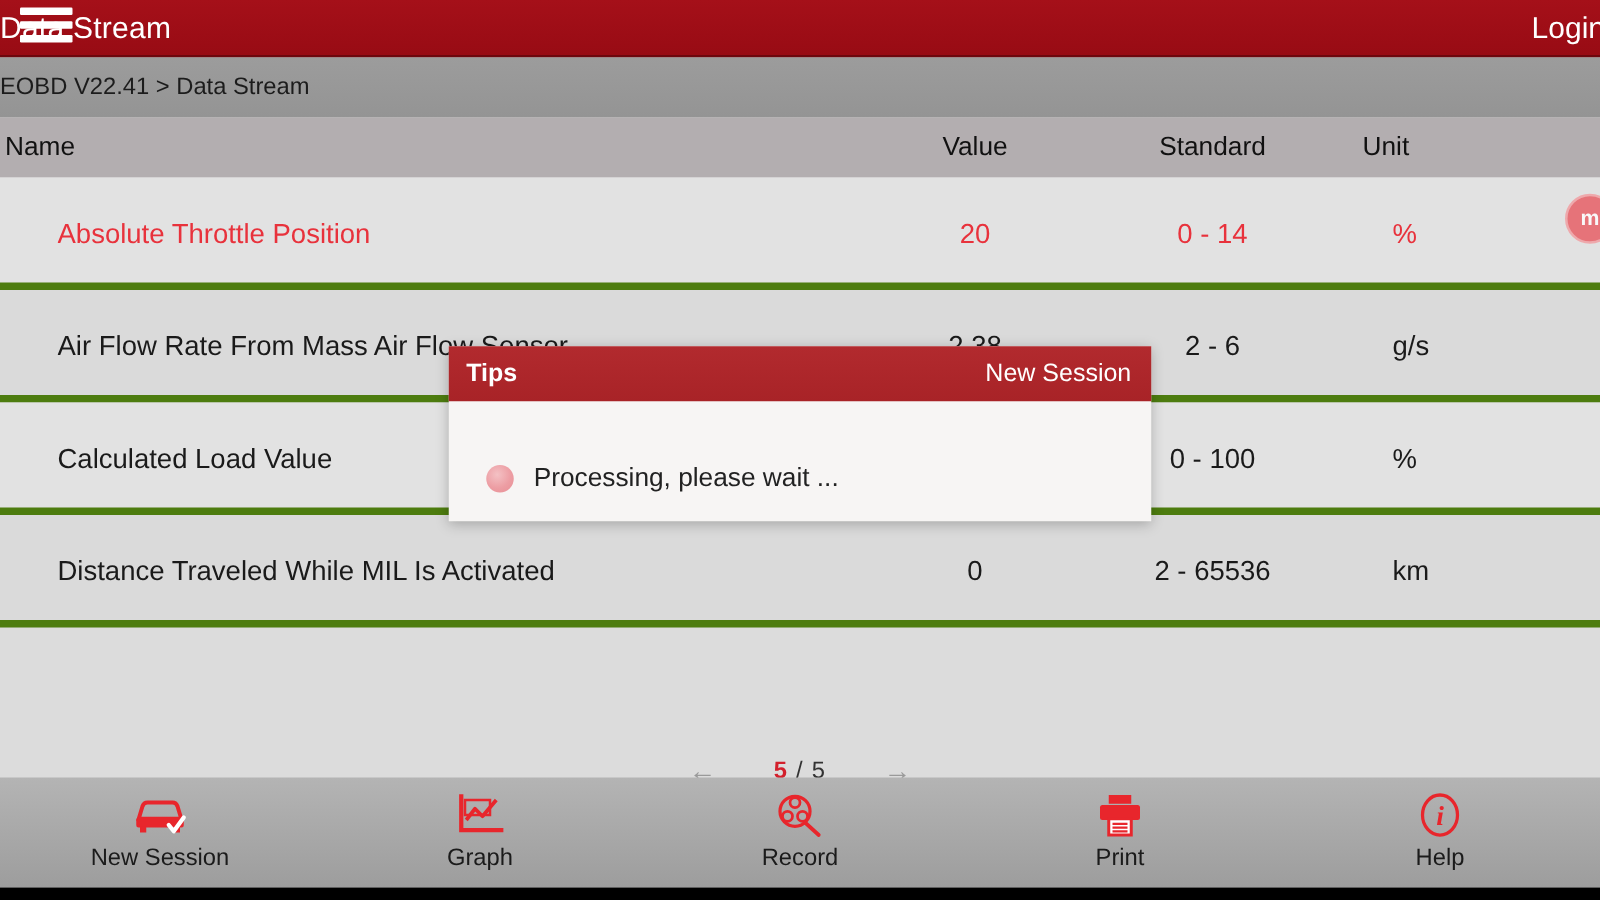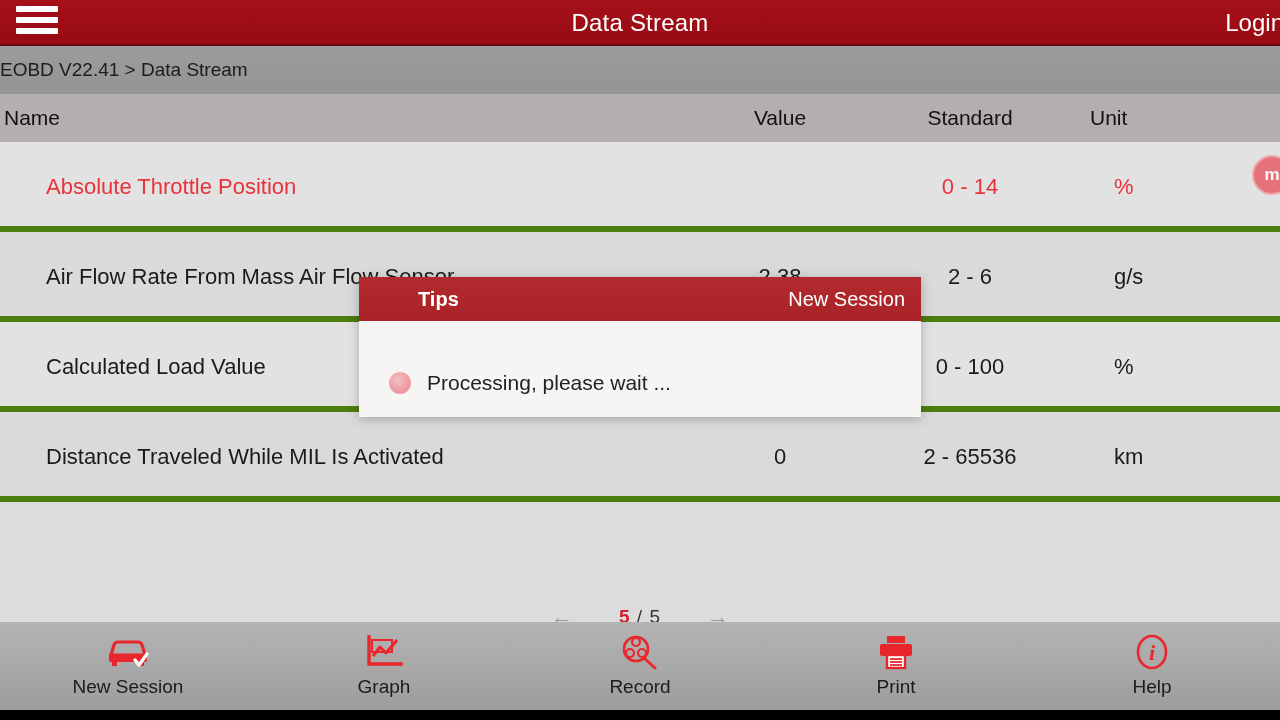--- a/index.html
+++ b/index.html
@@ -38,21 +38,20 @@
   }
   .hamburger span {
     display: block;
     height: 6px;
     background: #ffffff;
     border-radius: 1px;
   }
   .title-text {
     position: absolute;
     left: 0; right: 0; top: 2px;
-    text-align: center;
     color: #ffffff;
     font-size: 24px;
     line-height: 42px;
     letter-spacing: 0.2px;
   }
   .login-text {
     position: absolute;
     right: -4px; top: 2px;
     color: #ffffff;
     font-size: 24px;
@@ -196,21 +195,20 @@
     background: #b0282c;
     background: linear-gradient(180deg, #b22a2e 0%, #a82327 100%);
   }
   .dialog-title {
     position: absolute;
     left: 14px; top: 0;
     line-height: 44px;
     color: #ffffff;
     font-size: 20px;
     font-weight: bold;
-    margin-left: 45px;
   }
   .dialog-action {
     position: absolute;
     right: 16px; top: 0;
     line-height: 44px;
     color: #ffffff;
     font-size: 20px;
   }
   .dialog-body {
     position: relative;
@@ -253,20 +251,21 @@
     <div class="cell col-name">Name</div>
     <div class="cell col-value">Value</div>
     <div class="cell col-unit">Unit</div>
     <div class="cell col-standard">Standard</div>
   </div>
 
   <div class="rows">
 
     <div class="row light alert">
       <div class="cell c-name">Absolute Throttle Position</div>
+      <div class="cell c-val">20</div>
       <div class="cell c-std">0 - 14</div>
       <div class="cell c-unit">%</div>
     </div>
 
     <div class="row dark">
       <div class="cell c-name">Air Flow Rate From Mass Air Flow Sensor</div>
       <div class="cell c-val">2.38</div>
       <div class="cell c-std">2 - 6</div>
       <div class="cell c-unit">g/s</div>
     </div>

